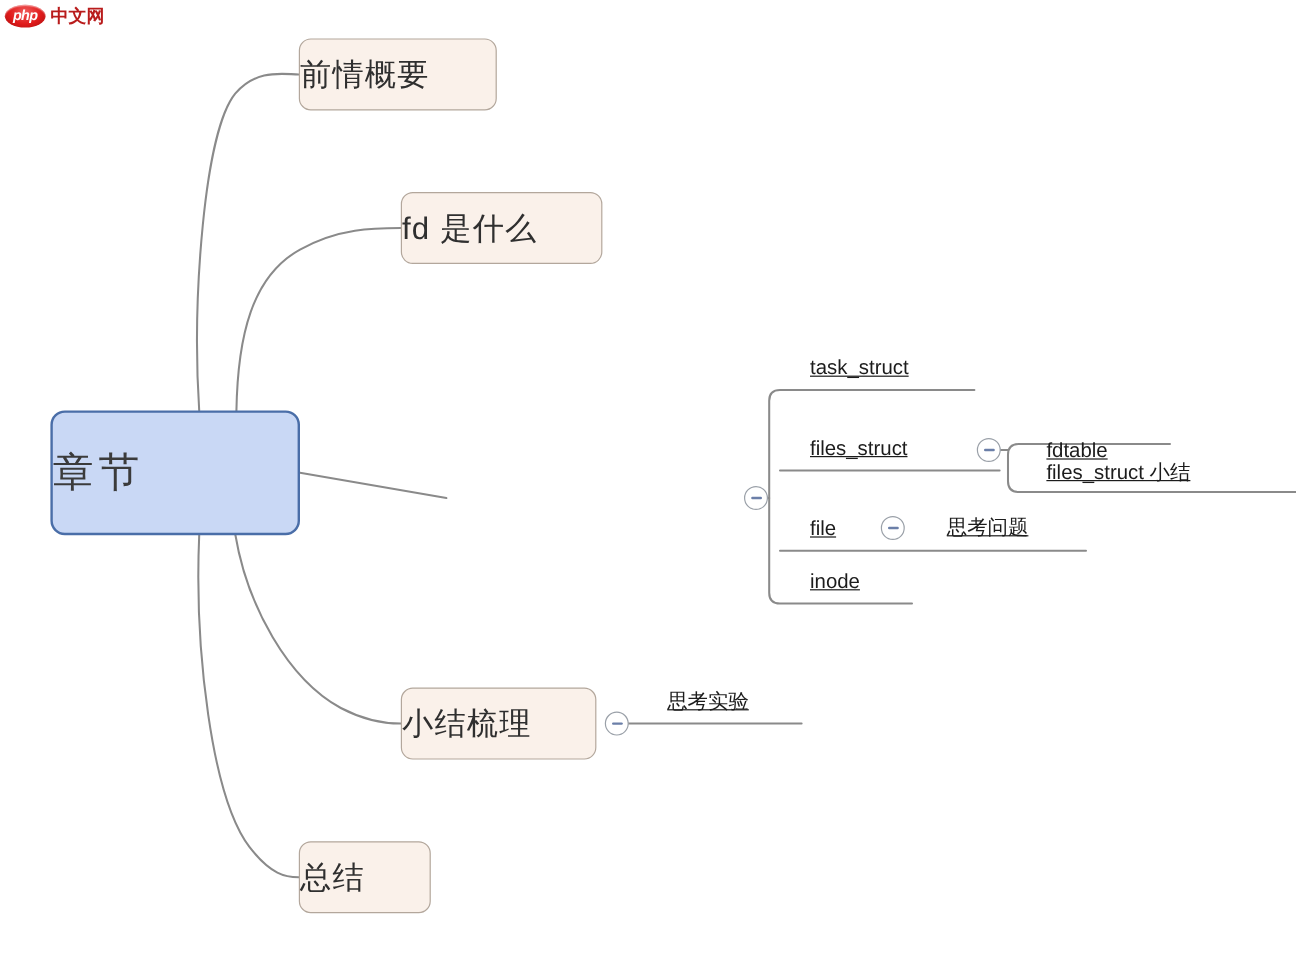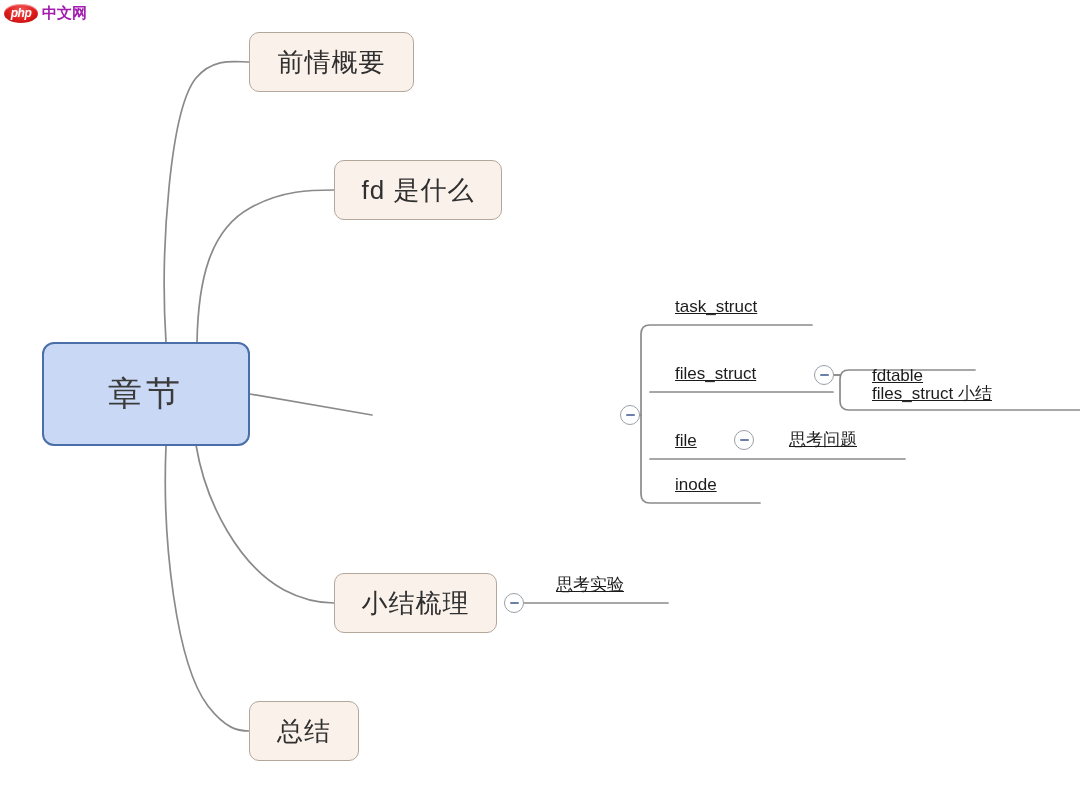--- a/index.html
+++ b/index.html
@@ -23,29 +23,29 @@
     width:34px;height:19px;border-radius:50%;
     background:radial-gradient(ellipse at 50% 32%, #f05a5a 0%, #e01b1b 55%, #a50d0d 100%);
     display:flex;align-items:center;justify-content:center;
     box-shadow:inset 0 1px 1px rgba(255,255,255,.55);
   }
   .wm-badge span{
     color:#fff;font-weight:bold;font-size:12px;font-style:italic;
     letter-spacing:-.5px;line-height:1;
   }
   .wm-text{
-    font-size:15px;font-weight:bold;color:#a21caf;
+    font-size:15px;font-weight:bold;color:#b91c1c;
     letter-spacing:0px;line-height:1;
     font-family:"DejaVu Sans",sans-serif;
   }
 
   
   .node{
     position:absolute;box-sizing:border-box;
-    display:flex;align-items:center;justify-content:center;
+    display:flex;align-items:center;justify-content:flex-start;
     border-radius:10px;
     white-space:nowrap;
   }
   .node-root{
     background:#c9d8f5;
     border:2px solid #4a6ea8;
     border-radius:12px;
     color:#3b3b3b;
     font-size:34px;
     letter-spacing:4px;

